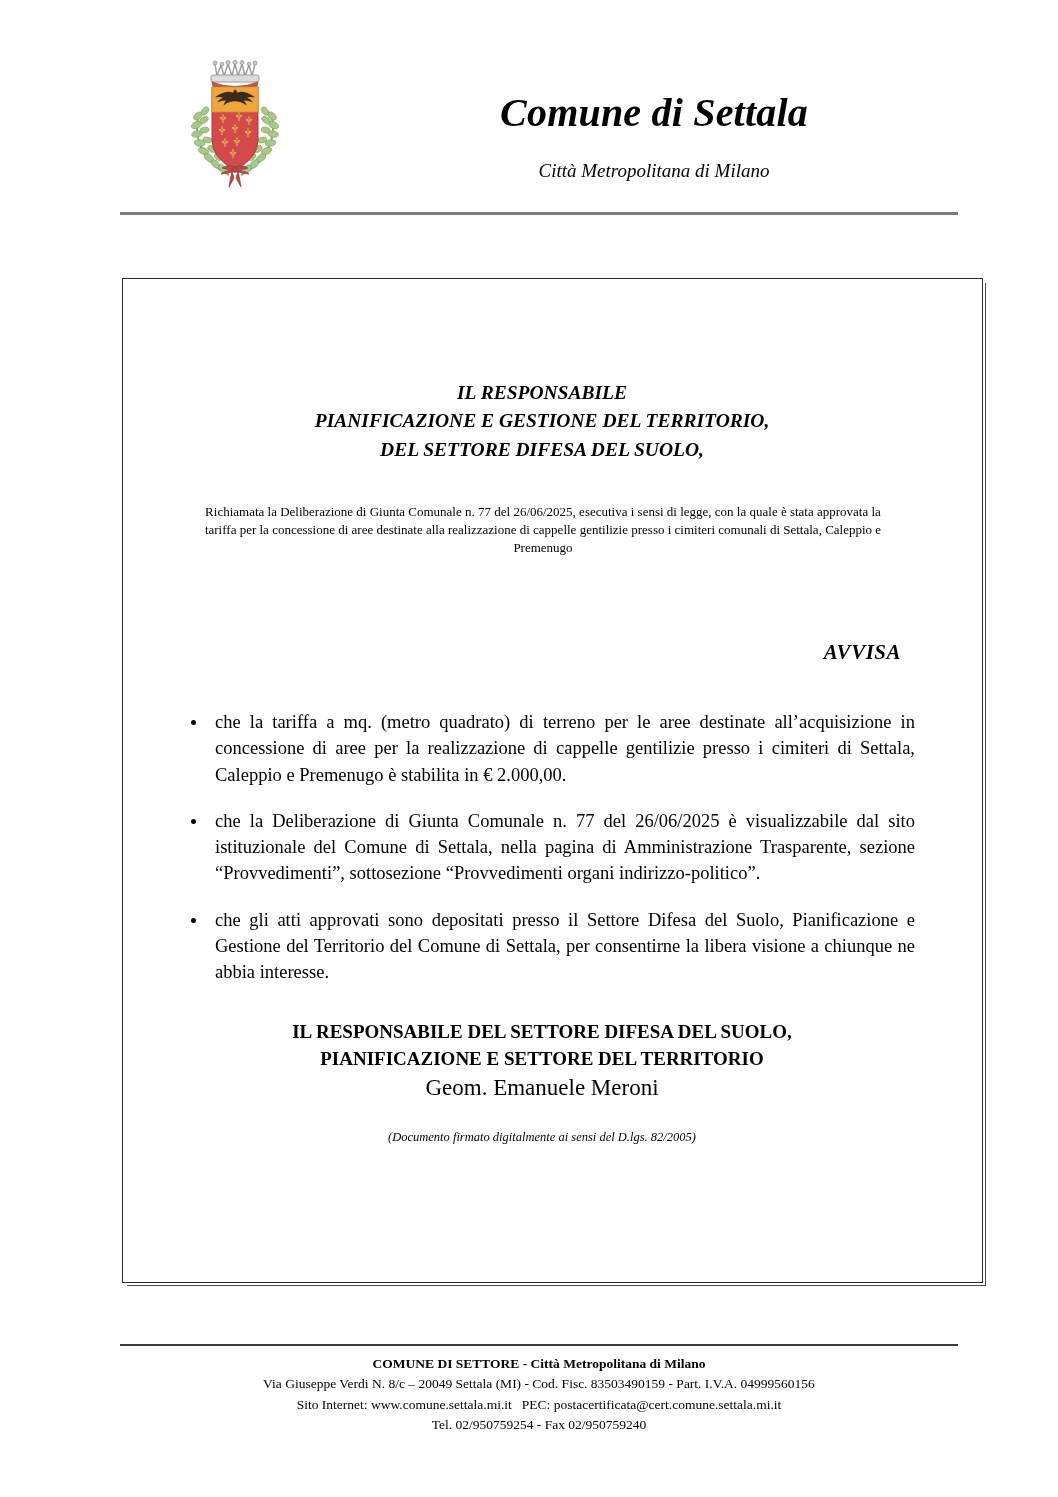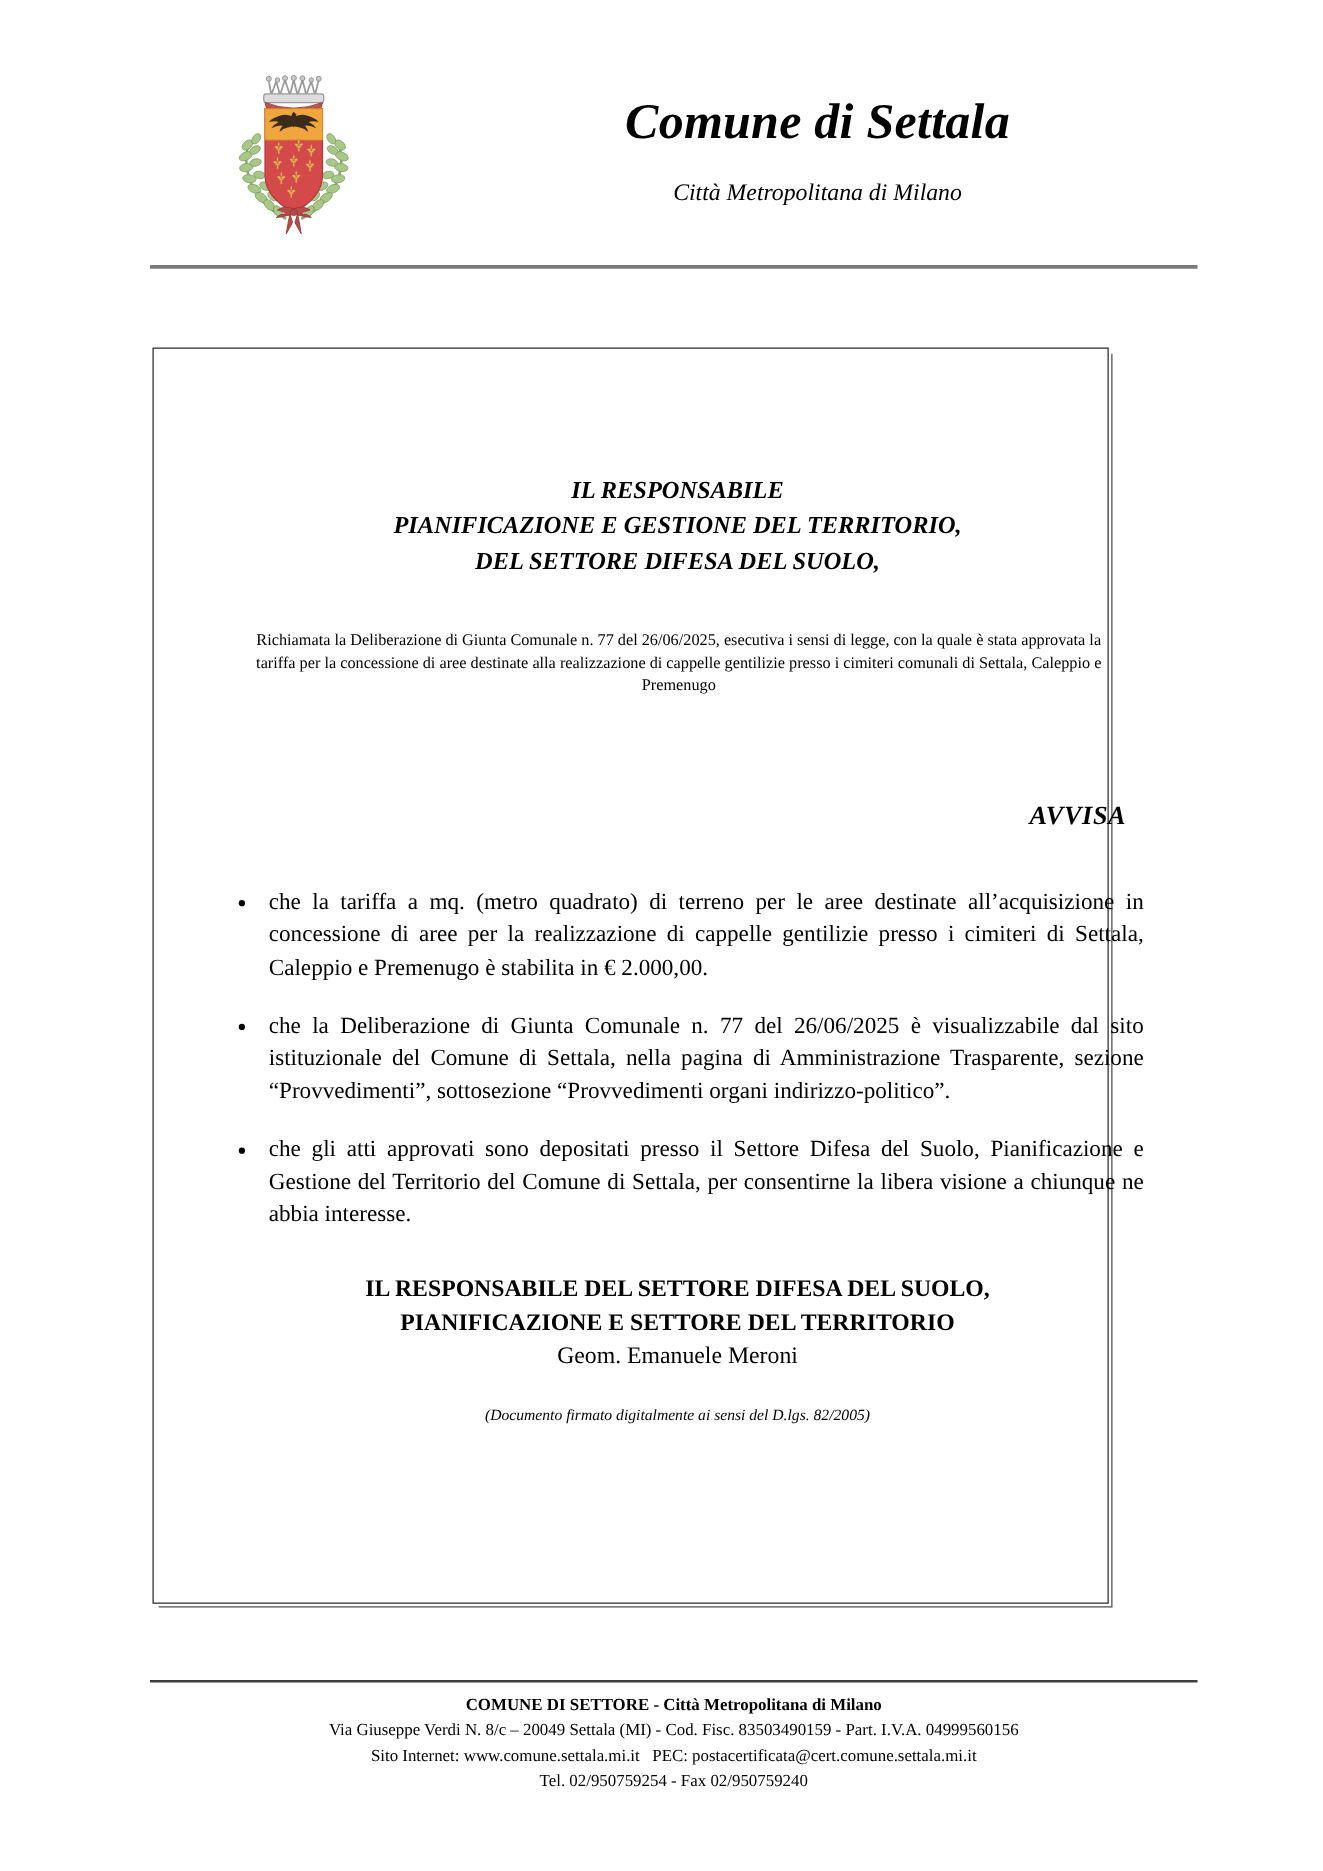--- a/index.html
+++ b/index.html
@@ -28,21 +28,21 @@
 
   
   .header {
     position: absolute;
     left: 120px;
     top: 48px;
     width: 838px;
     height: 150px;
     display: flex;
     flex-direction: row;
-    align-items: flex-start;
+    align-items: center;
   }
   .crest-wrap {
     width: 230px;
     height: 150px;
     display: flex;
     align-items: flex-start;
     justify-content: center;
     padding-top: 6px;
     box-sizing: border-box;
   }
@@ -84,21 +84,21 @@
     width: 838px;
     height: 3px;
     background: #7b7b7b;
   }
 
   
   .content-box {
     position: absolute;
     left: 122px;
     top: 278px;
-    width: 765px;
+    width: 861px;
     height: 1005px;
     box-sizing: border-box;
     border: 1px solid #2b2b2b;
     box-shadow: 3px 3px 0 -1px #ffffff, 4px 4px 0 -1px #4a4a4a;
     background: #ffffff;
   }
 
   
   .doc-heading {
     position: absolute;
@@ -174,21 +174,21 @@
     width: 718px;
     text-align: center;
   }
   .sig-role {
     font-size: 19px;
     font-weight: bold;
     line-height: 1.4;
   }
   .sig-role .sl { display: block; white-space: nowrap; }
   .sig-name {
-    font-size: 19px;
+    font-size: 23px;
     font-weight: normal;
     line-height: 1.4;
   }
   .sig-note {
     margin-top: 26px;
     font-size: 12.5px;
     font-style: italic;
   }
 
   

